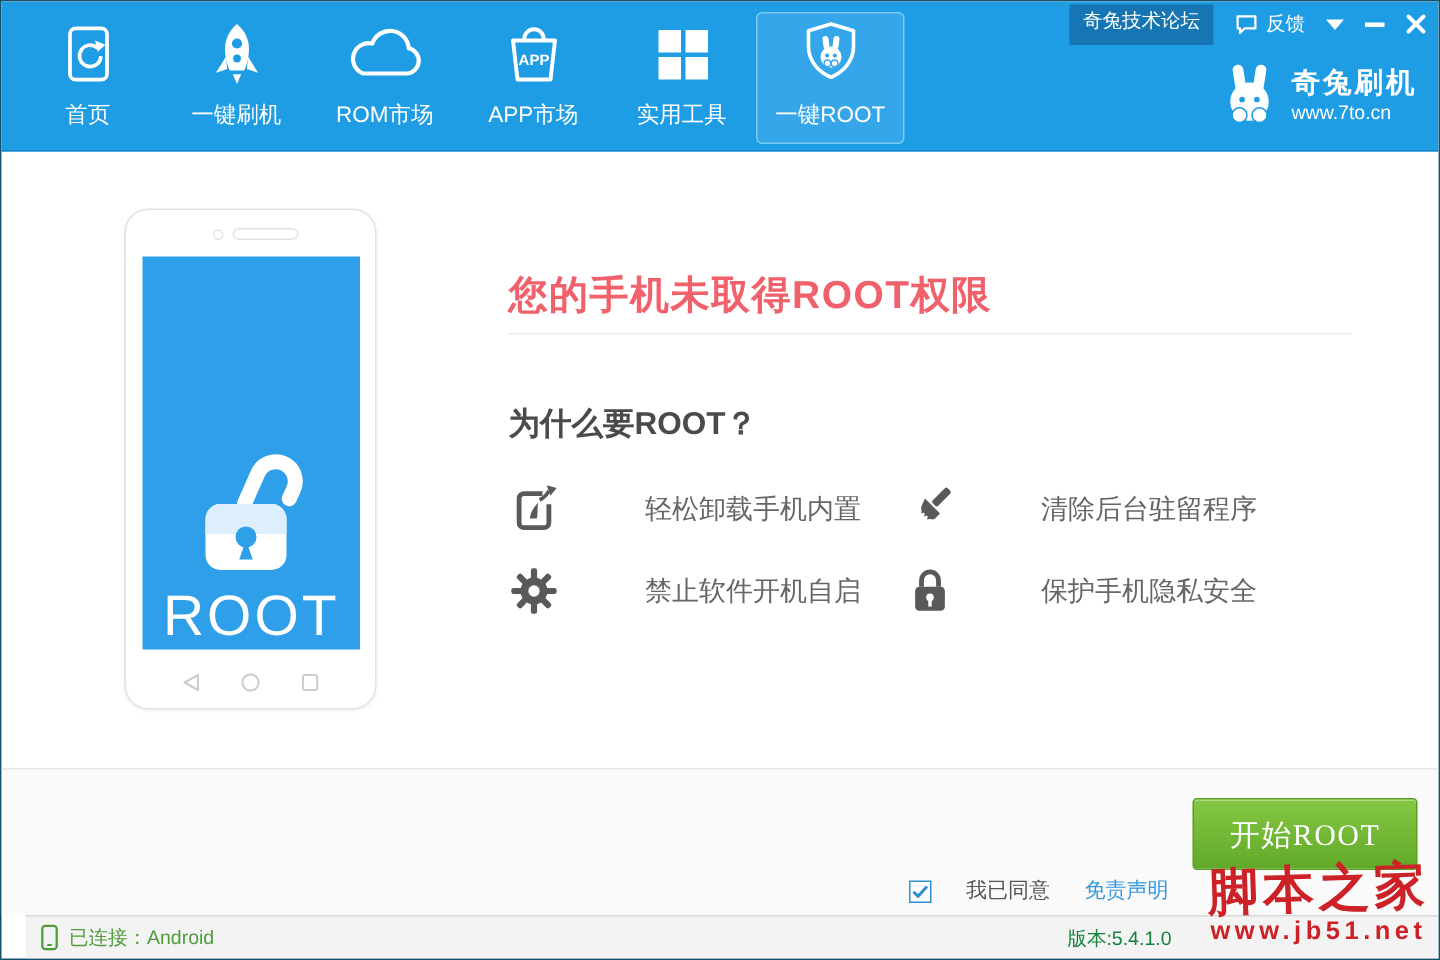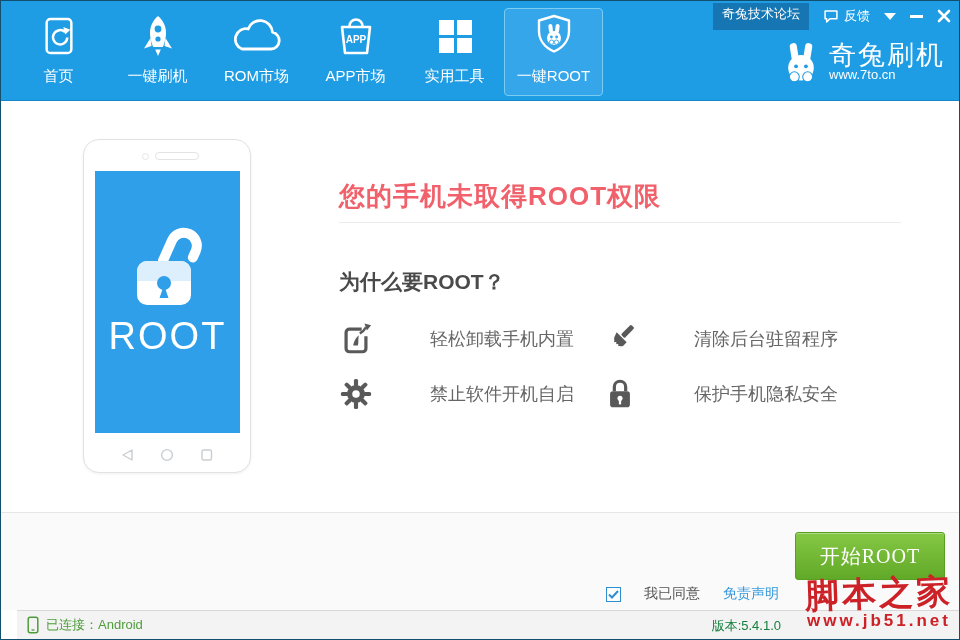--- a/index.html
+++ b/index.html
@@ -17,30 +17,30 @@
 
   .titlebar { position:absolute; top:4px; right:8px; display:flex; align-items:center; gap:14px; height:22px; }
   .forum-chip { background:rgba(10,62,105,0.40); color:#fff; font-size:13px; padding:2px 9px 7px; cursor:pointer; }
   .feedback { display:flex; align-items:center; gap:5px; color:#fff; font-size:13px; cursor:pointer; }
   .caret { width:0; height:0; border-left:6px solid transparent; border-right:6px solid transparent; border-top:7px solid #fff; cursor:pointer; }
   .minbtn { width:13px; height:3px; background:#fff; cursor:pointer; }
   .closebtn { cursor:pointer; display:flex; }
 
   .brand { position:absolute; right:14px; top:40px; display:flex; align-items:center; gap:9px; }
   .brand-text { color:#fff; }
-  .brand-name { font-size:27px; font-weight:normal; letter-spacing:2px; line-height:23px; }
+  .brand-name { font-size:19px; font-weight:bold; letter-spacing:2px; line-height:23px; }
   .brand-url { font-size:13px; line-height:15px; }
 
   
   .main { position:absolute; top:101px; left:0; right:0; bottom:127px; background:#fff; }
 
   .phone { position:absolute; left:82px; top:37px; width:168px; height:334px; background:#fff; border:1px solid #e2e2e2; border-radius:16px; box-shadow:0 1px 3px rgba(0,0,0,0.06); }
   .cam-dot { position:absolute; top:13px; left:58px; width:7px; height:7px; border:1px solid #e4e4e4; border-radius:50%; }
   .speaker { position:absolute; top:12px; left:71px; width:44px; height:8px; border:1px solid #e4e4e4; border-radius:5px; }
-  .screen { position:absolute; top:31px; left:11px; width:145px; height:262px; background:#2e9fe8; display:flex; flex-direction:column; align-items:center; }
+  .screen { position:absolute; top:31px; left:11px; width:145px; height:262px; background:#2e9fe8; display:flex; flex-direction:column; align-items:center;justify-content:flex-end; }
   .screen-lock { margin-top:46px; }
   .screen-root { color:#fff; font-size:38px; font-weight:400; letter-spacing:2px; margin-top:2px; }
   .phone-nav { position:absolute; bottom:10px; left:0; width:100%; display:flex; justify-content:space-around; padding:0 24px; }
 
   .content-title { position:absolute; left:338px; top:77px; font-size:26px; font-weight:bold; color:#f0616b; letter-spacing:1px; }
   .content-divider { position:absolute; left:338px; top:120px; width:562px; height:1px; background:#ececec; }
   .content-question { position:absolute; left:338px; top:166px; font-size:21px; color:#4a4a4a; }
   .features { position:absolute; left:338px; top:218px; display:grid; grid-template-columns:264px 300px; row-gap:17px; }
   .feature { display:flex; align-items:center; height:38px;gap:40px; }
   .feature .flabel { font-size:18px; color:#666; margin-left:17px; white-space:nowrap; }

